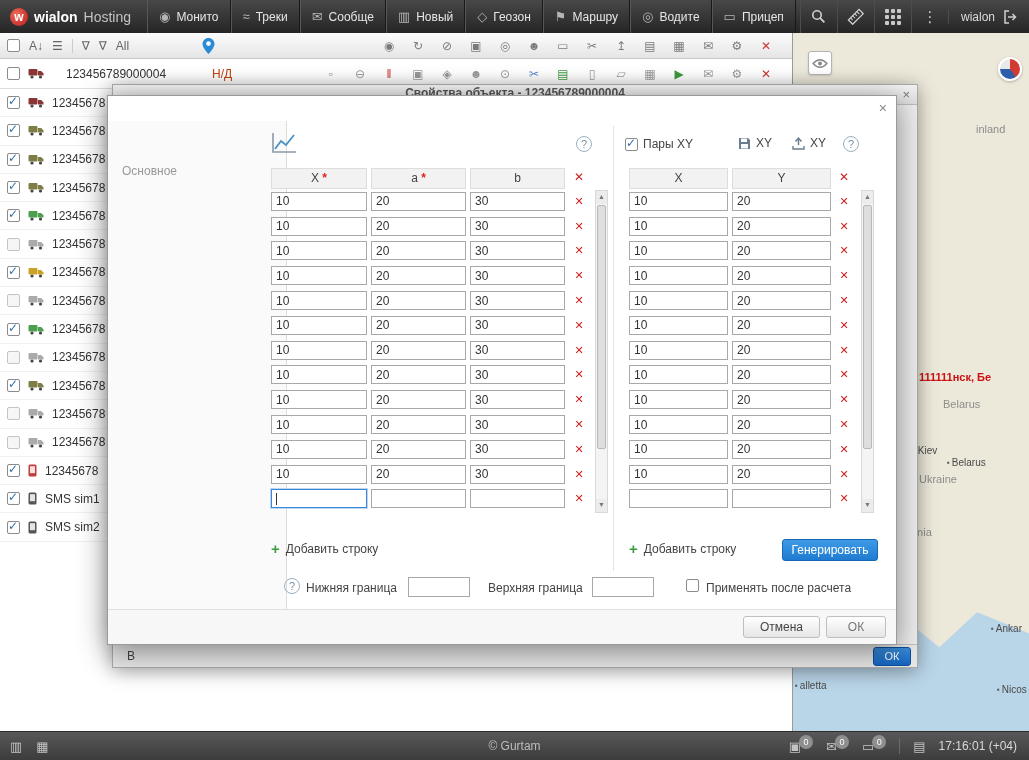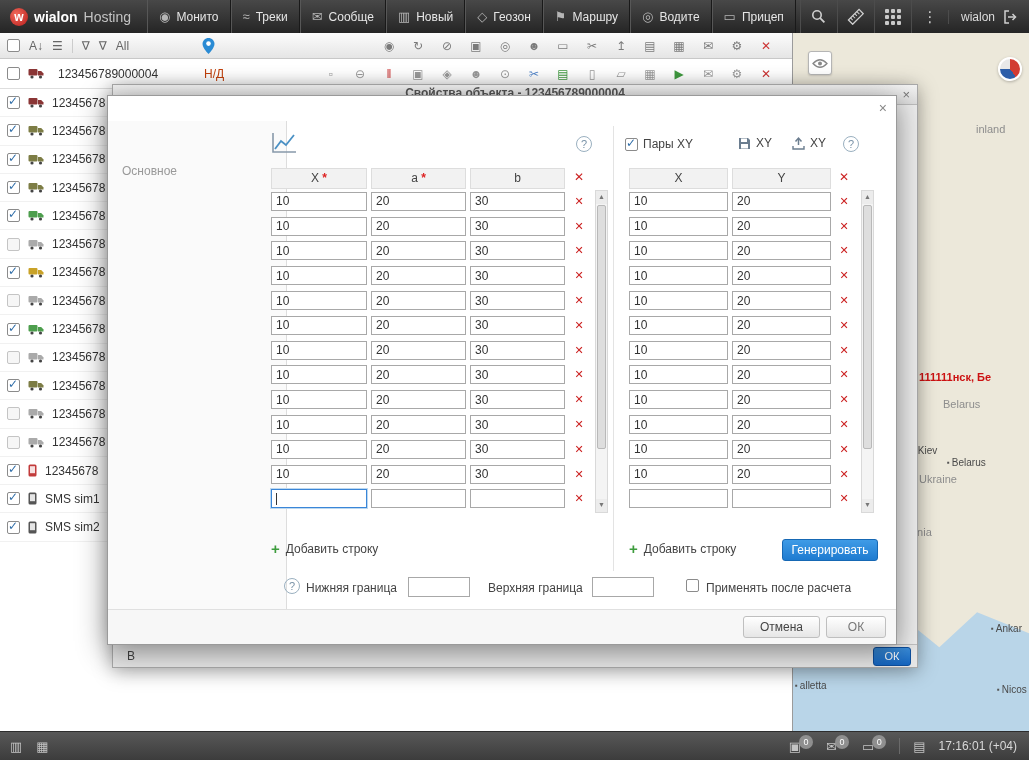--- a/index.html
+++ b/index.html
@@ -33,21 +33,21 @@
   #mtoolbar{position:absolute;left:0;top:0;width:100%;height:26px;
     background:linear-gradient(#fcfcfc,#e5e5e5);border-bottom:1px solid #c8c8c8;
     display:flex;align-items:center;padding:0 7px;gap:9px}
   .ticon{color:#666;font-size:12px;cursor:pointer;flex:none}
   .tsep{width:1px;height:14px;background:#ccc;flex:none}
   #tb-pin{position:absolute;left:202px;top:5px;cursor:pointer}
   .istrip{position:absolute;right:18px;top:0;height:100%;display:flex;align-items:center;gap:13px}
   .si{width:16px;text-align:center;font-size:12px;flex:none;cursor:pointer;line-height:1}
   #unitrow{position:absolute;left:0;top:26px;width:100%;height:30px;background:#fff;
     border-bottom:1px solid #dedede;display:flex;align-items:center;padding:0 7px}
-  #unitrow .uname{margin-left:14px;width:146px;color:#333}
+  #unitrow .uname{margin-left:22px;width:146px;color:#333}
   #unitrow .ustatus{color:#c2410c}
   #unitlist{position:absolute;left:0;top:56px;width:100%;bottom:0;overflow:hidden}
   .unit{height:28.3px;display:flex;align-items:center;padding:0 7px;border-bottom:1px solid #f1f1f1;cursor:pointer}
   .unit .uicon{margin-left:8px;flex:none;display:flex}
   .unit .name{margin-left:8px;white-space:nowrap;overflow:hidden;width:54px;color:#333}
   .cb{width:13px;height:13px;border:1px solid #8b8b8b;background:#fff;border-radius:2px;
     position:relative;flex:none;cursor:pointer}
   .cb.checked::after{content:"✓";position:absolute;left:0px;top:-3px;font-size:12px;
     font-weight:bold;color:#2f6da8}
   .cb.disabled{border-color:#c4c4c4;background:#f6f6f6}
@@ -883,20 +883,21 @@
       <button class="btn">Отмена</button>
       <button class="btn ok">ОК</button>
     </div>
   </div>
 
   <div id="statusbar">
     <div id="sb-left">
         <span class="sbicon">▥</span>
         <span class="sbicon">▦</span>
       </div>
+    <div id="sb-center">© Gurtam</div>
     <div id="sb-right">
       <span id="sb-counters" style="display:flex;gap:13px;align-items:center">
           <span class="cnt">
             <span class="sbicon">▣</span>
             <span class="badge">0</span>
           </span>
           <span class="cnt">
             <span class="sbicon">✉</span>
             <span class="badge">0</span>
           </span>

